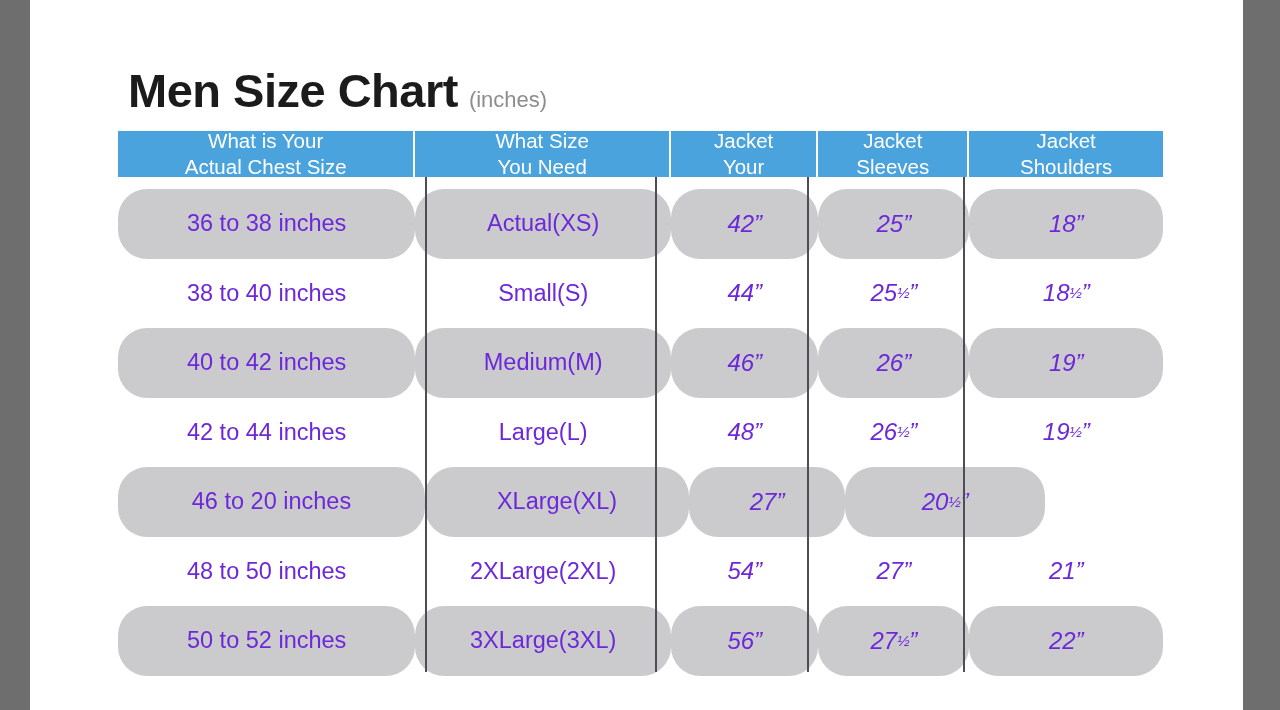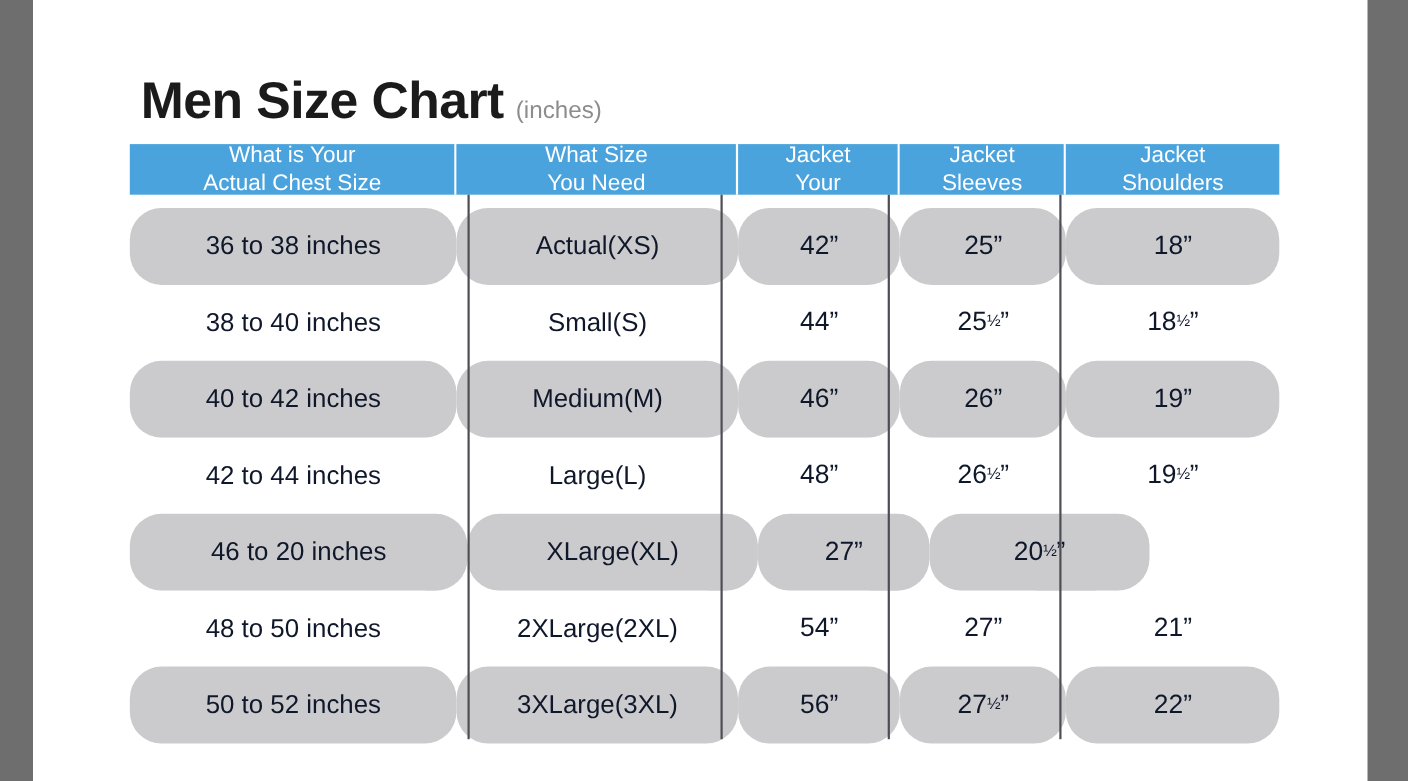--- a/index.html
+++ b/index.html
@@ -110,33 +110,33 @@
   .header-row .cell.c1 { border-right: 2px solid #ffffff; }
   .header-row .cell.c2 { border-right: 2px solid #ffffff; }
   .header-row .cell.c3 { border-right: 2px solid #ffffff; }
 
   
   .data-row { height: 69.5px; }
   .data-row.shade .cell { background: #cbcbcd; }
   .data-row.plain .cell { background: #ffffff; }
 
   .data-row .cell {
-    color: #0f172a;
+    color: #6d28d9;
     font-size: 23px;
     font-weight: 400;
     border-radius: 29px;
   }
   .data-row .cell.c0,
   .data-row .cell.c1 { font-size: 23.5px; }
   .data-row .cell.c2,
   .data-row .cell.c3,
   .data-row .cell.c4 { font-size: 24px; }
 
   
-  .num { white-space: nowrap; }
+  .num { white-space: nowrap; font-style: italic; }
   .frac {
     font-size: 0.62em;
     vertical-align: 0.22em;
     letter-spacing: -0.02em;
   }
   .prime { letter-spacing: -0.01em; }
 
   
   .dividers {
     position: absolute;

